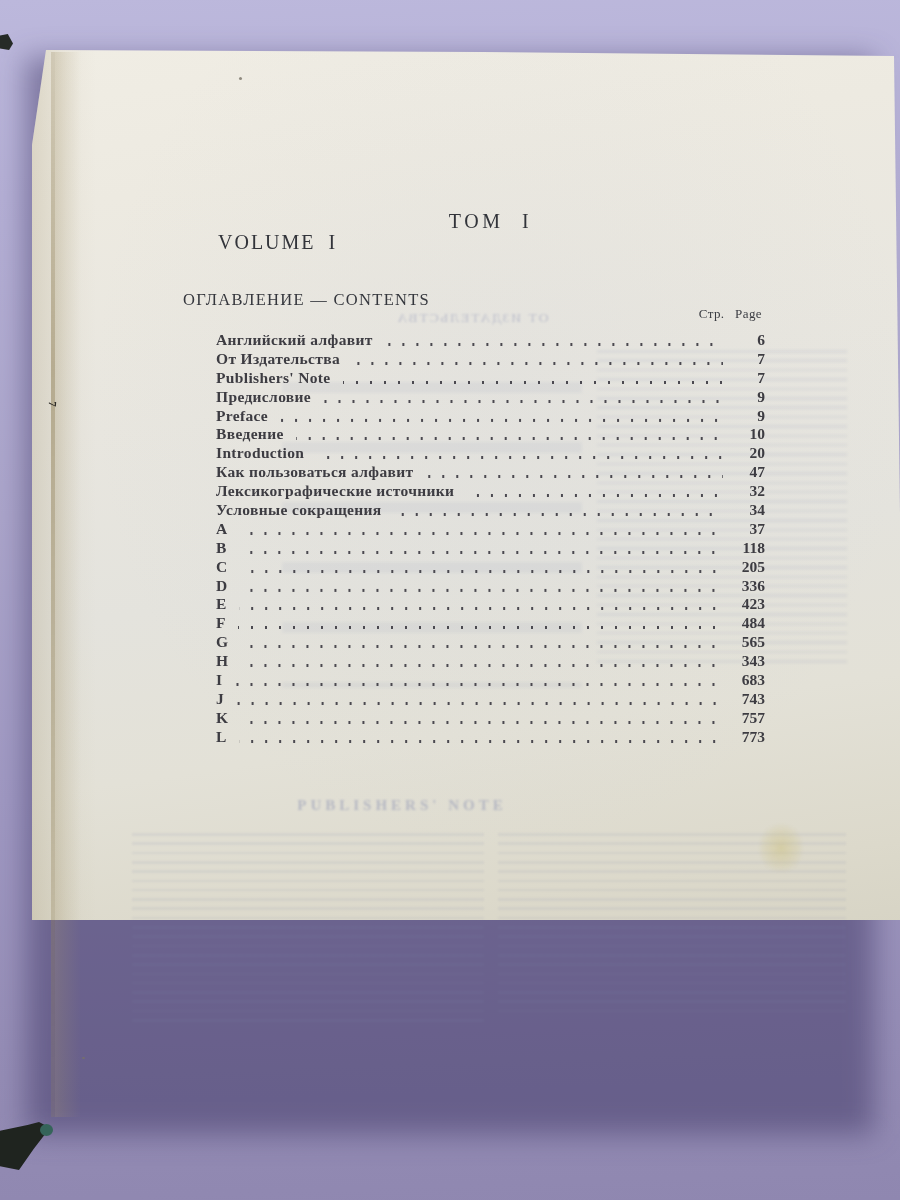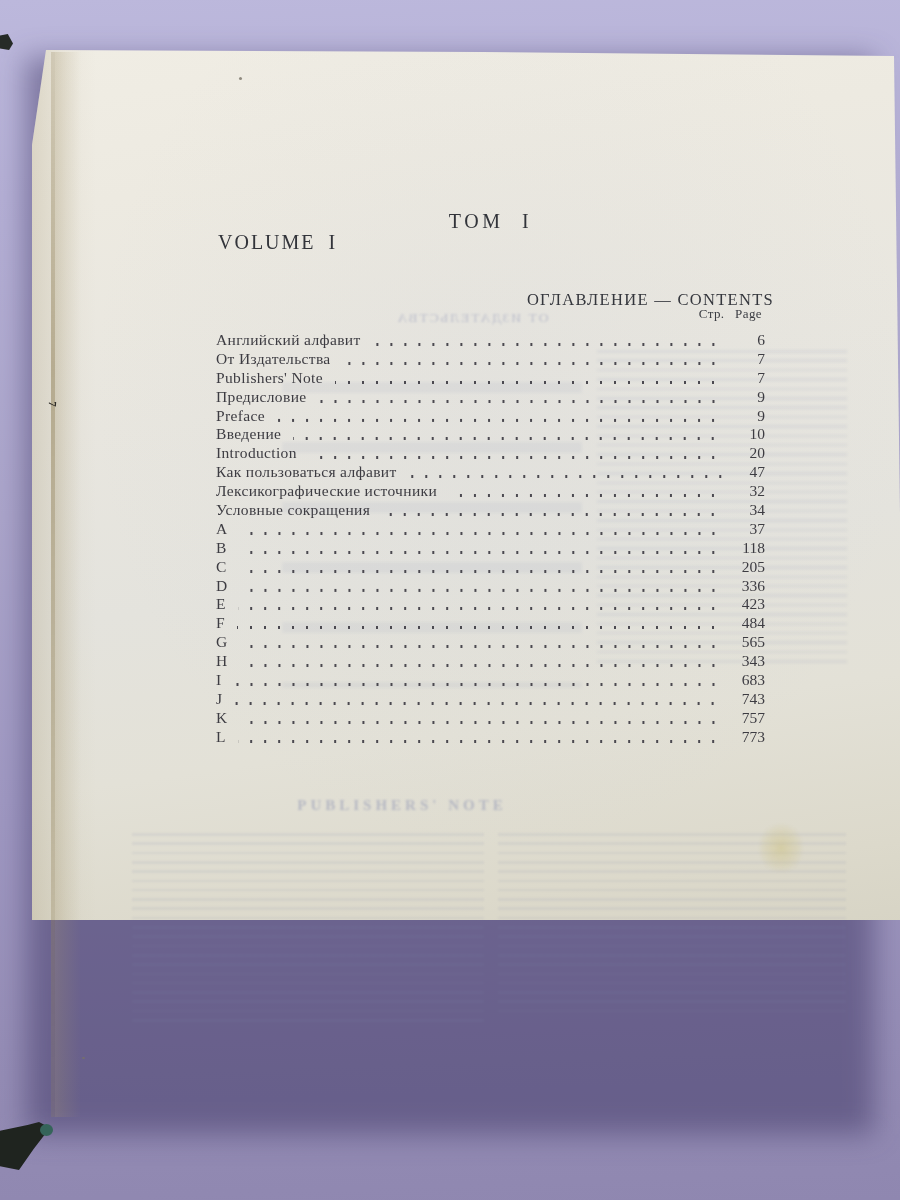--- a/index.html
+++ b/index.html
@@ -20,27 +20,27 @@
   .gutter-crease{position:absolute;left:19px;top:52px;width:4px;height:1065px;
     background:linear-gradient(to bottom,rgba(148,132,92,0.25),rgba(148,132,92,0.55) 30%,rgba(148,132,92,0.40) 70%,rgba(148,132,92,0.20));
     filter:blur(0.6px);}
   .gutter-shade{position:absolute;left:23px;top:52px;width:26px;height:1065px;
     background:linear-gradient(to right,rgba(165,150,110,0.25),rgba(165,150,110,0));}
 
   .vol-ru{position:absolute;left:186px;top:210px;width:545px;text-align:center;
     font-size:20px;letter-spacing:3.5px;word-spacing:10px;color:#32343a;}
   .vol-en{position:absolute;left:186px;top:231px;width:545px;
     font-size:20px;letter-spacing:2px;word-spacing:6px;color:#32343a;}
-  .contents-heading{position:absolute;left:162px;top:290px;width:580px;text-align:right;
+  .contents-heading{position:absolute;left:151px;top:290px;width:580px;text-align:left;
     font-size:16.5px;letter-spacing:1.3px;color:#35373d;}
   .col-header{position:absolute;left:598px;top:306px;width:132px;text-align:right;
     font-size:13px;word-spacing:7px;letter-spacing:0.4px;color:#3a3c42;}
 
   .toc{position:absolute;left:184px;top:331px;width:549px;}
-  .toc-row{display:flex;height:18.9px;line-height:18.9px;font-size:15.5px;color:#3d3c42;}
+  .toc-row{display:flex;height:18.9px;line-height:18.9px;font-size:15.5px;color:#3d3c42;font-weight:bold;}
   .toc-label{white-space:nowrap;letter-spacing:0.35px;}
   .toc-leader{flex:1;margin:0 8px 0 12px;
     background-image:radial-gradient(1.35px 1.35px at 7px 13.2px,#4b4950 98%,rgba(0,0,0,0) 100%);
     background-size:14px 18.9px;background-repeat:repeat-x;}
   .toc-page{width:34px;text-align:right;white-space:nowrap;}
 
   .ghost{pointer-events:none;color:#7d85ad;}
   .ghost-verso-heading{position:absolute;left:335px;top:310px;width:210px;text-align:center;
     font-size:13.5px;letter-spacing:2px;transform:scaleX(-1);opacity:0.38;filter:blur(0.8px);}
   .ghost-block-a{position:absolute;left:250px;top:382px;width:300px;height:306px;opacity:0.07;filter:blur(1.6px);

